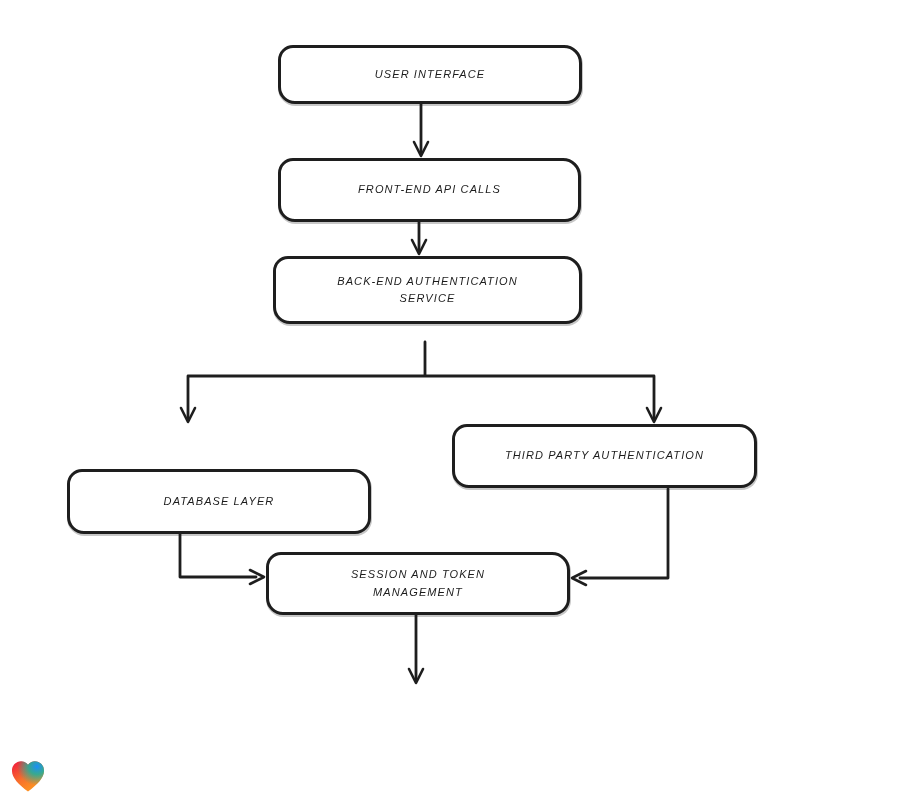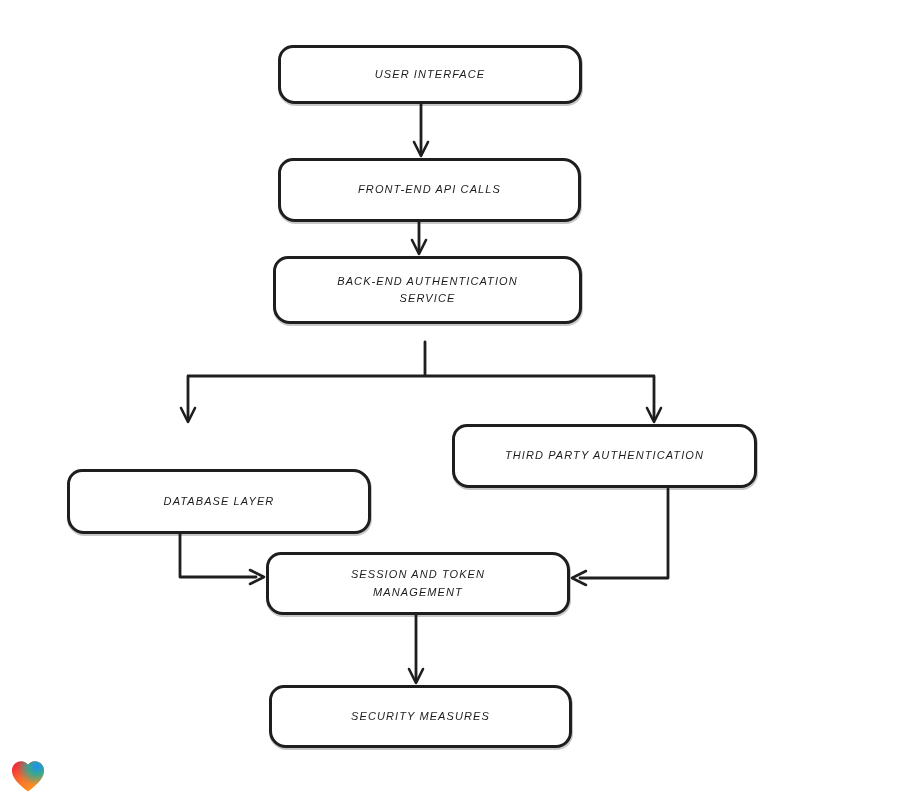--- a/index.html
+++ b/index.html
@@ -95,23 +95,20 @@
 
   <div class="node" style="left:452px;top:424px;width:305px;height:64px;">
     <span class="node-label">THIRD PARTY AUTHENTICATION</span>
   </div>
 
   <div class="node" style="left:266px;top:552px;width:304px;height:63px;">
     <span class="node-label">SESSION AND TOKEN
 MANAGEMENT</span>
   </div>
 
-  <div class="node" style="left:269px;top:685px;width:303px;height:63px;">
-    <span class="node-label">SECURITY MEASURES</span>
-  </div>
 
   <svg class="logo" viewBox="0 0 32 32" xmlns="http://www.w3.org/2000/svg">
     <defs>
       <linearGradient id="hg1" x1="0%" y1="0%" x2="70%" y2="100%">
         <stop offset="0" stop-color="#f0163f"></stop>
         <stop offset="0.55" stop-color="#f8702b"></stop>
         <stop offset="1" stop-color="#ff9a1f"></stop>
       </linearGradient>
       <radialGradient id="hg2" cx="0.78" cy="0.18" r="0.62">
         <stop offset="0" stop-color="#1d8ef9"></stop>

